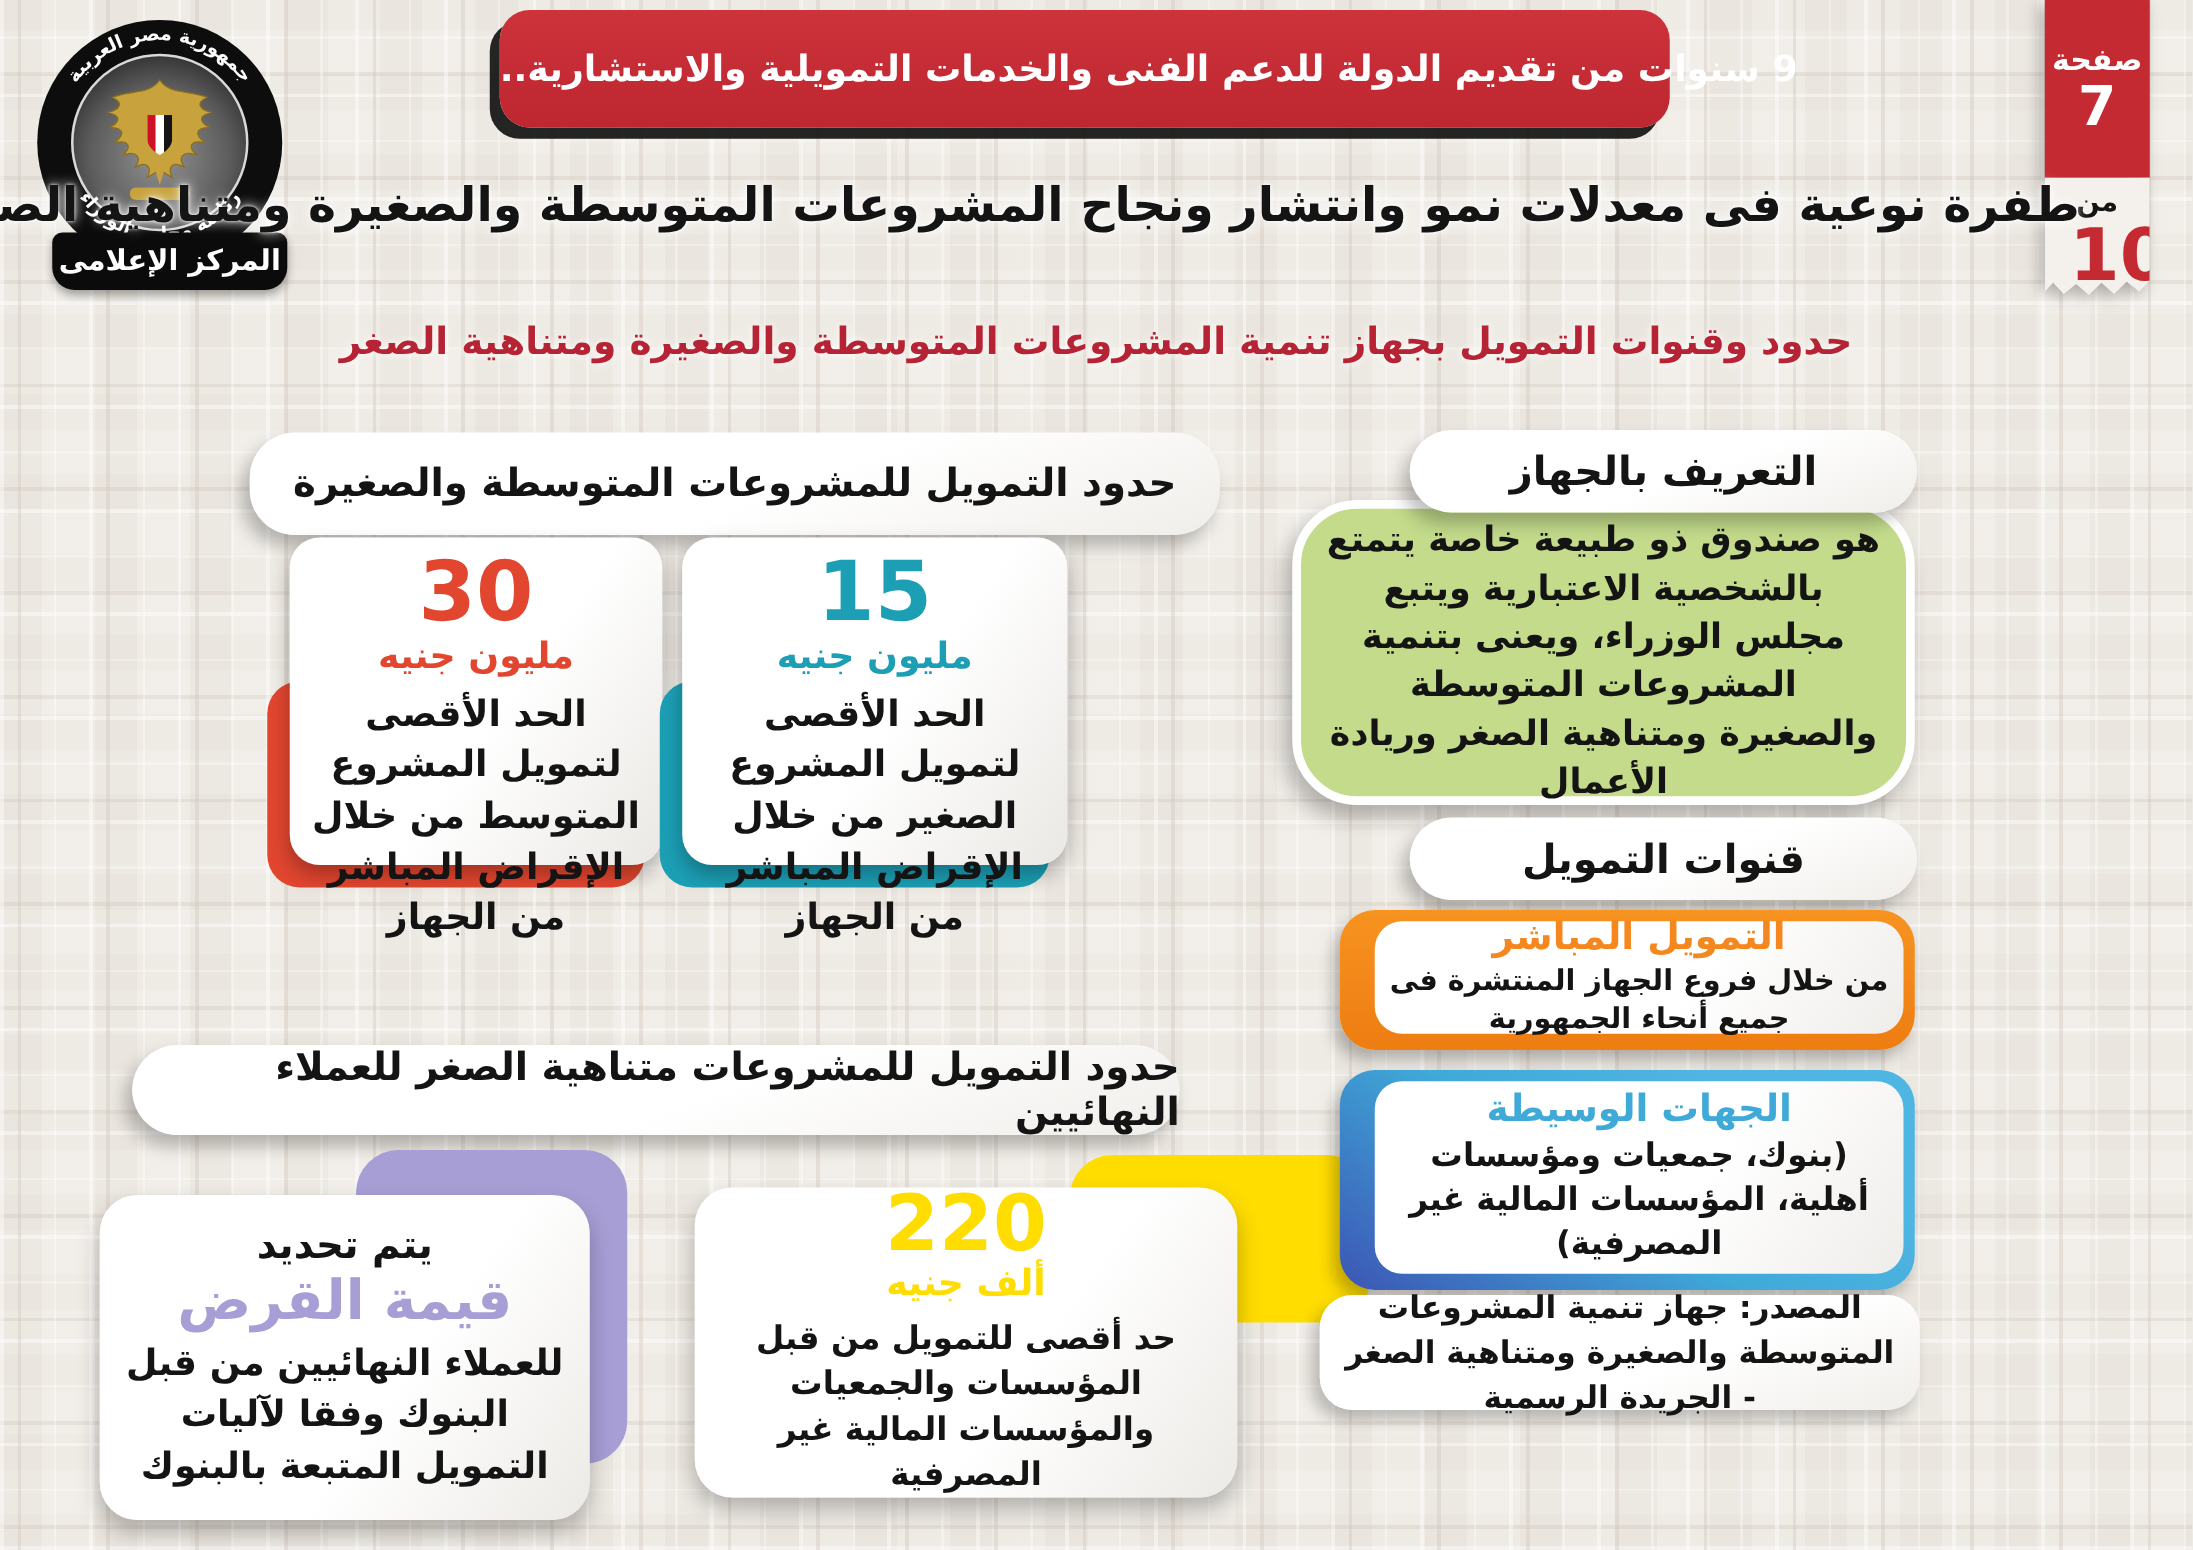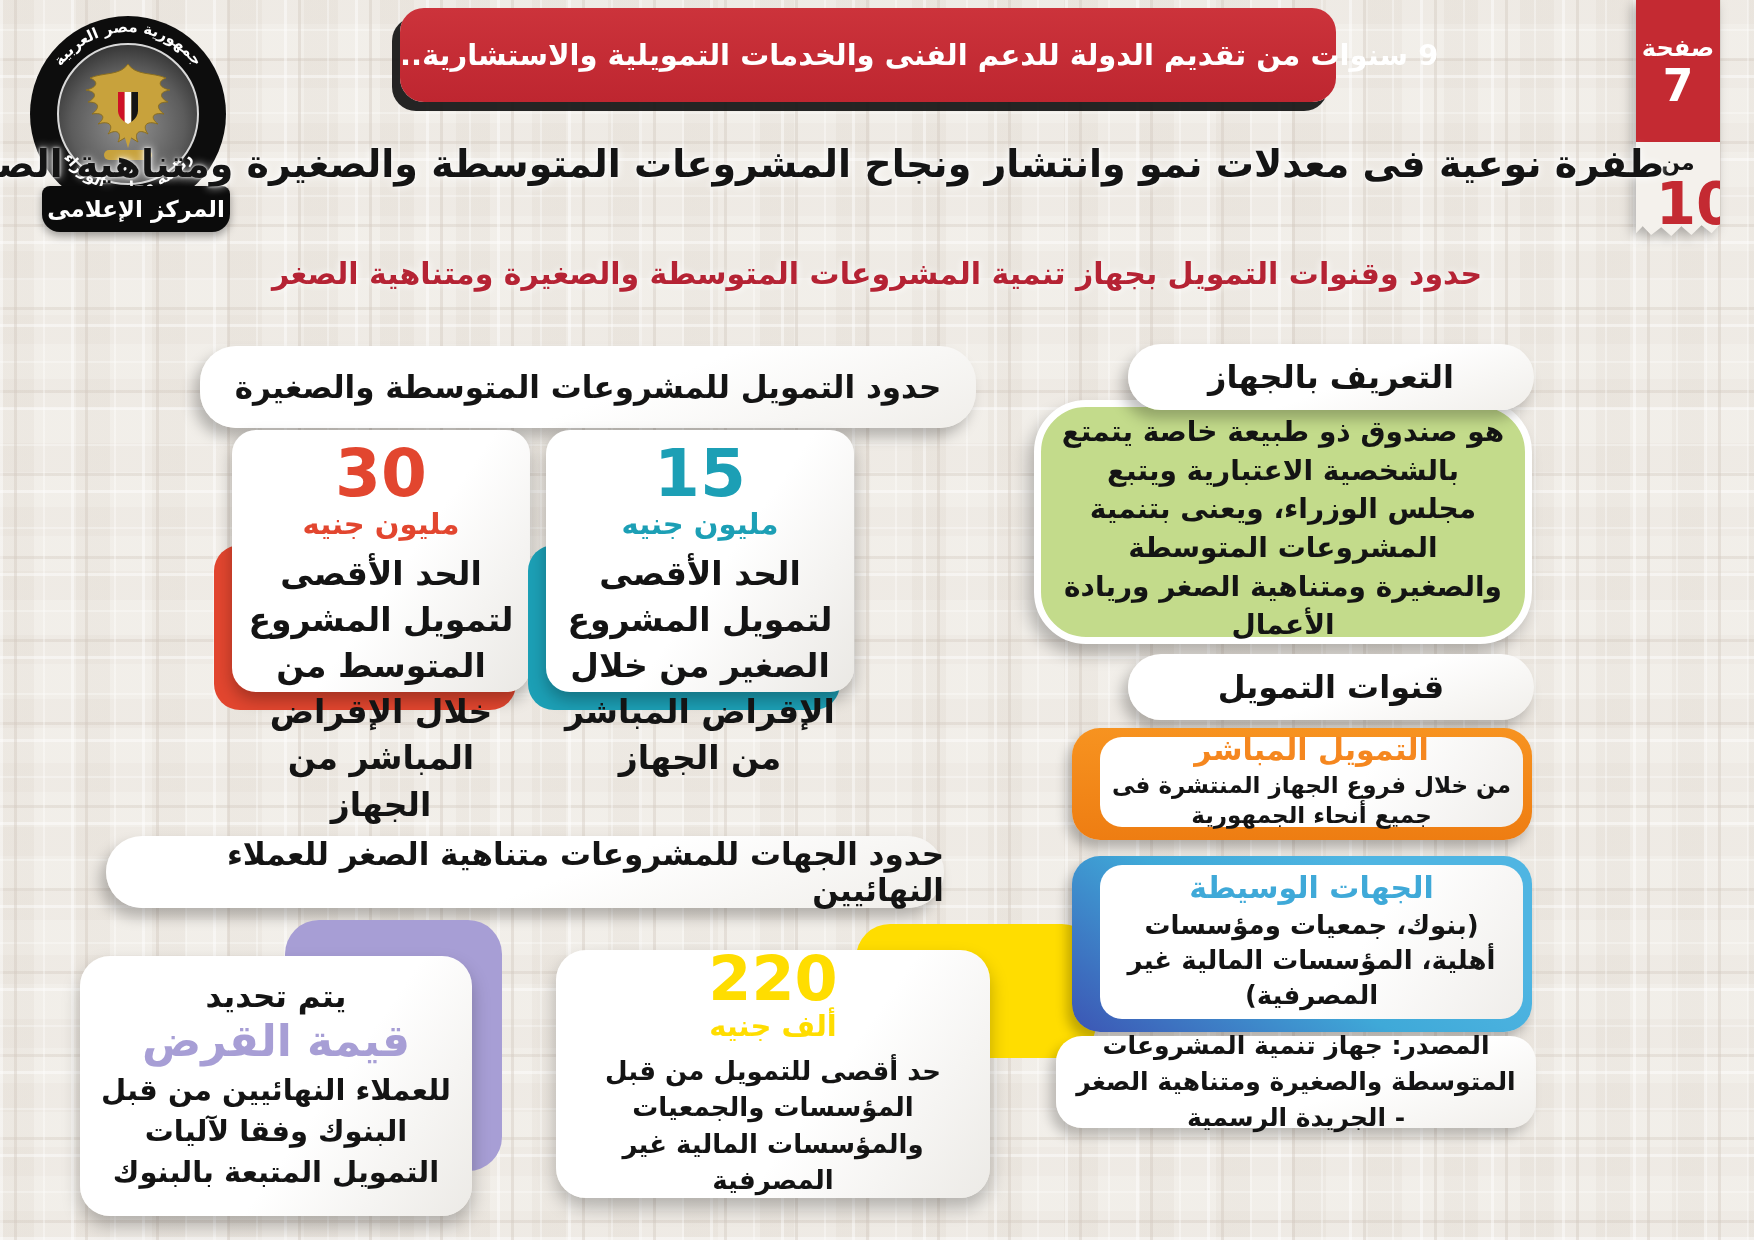--- a/index.html
+++ b/index.html
@@ -64,21 +64,21 @@
   #pill-about{left:1128px; top:344px; width:406px; height:66px; font-size:32px;}
   #pill-channels{left:1128px; top:654px; width:406px; height:66px; font-size:32px;}
 
   
   .stat-card .backing{position:absolute; left:-18px; right:14px; top:44%; bottom:-18px; background:var(--accent); border-radius:26px;}
   .stat-card .face{position:absolute; inset:0; background:linear-gradient(125deg,#ffffff 55%,#EAE8E4);
     border-radius:24px; box-shadow:0 8px 16px rgba(0,0,0,.28);
     display:flex; flex-direction:column; align-items:center; text-align:center; padding:14px 16px 10px;}
   .stat-value{font-size:66px; font-weight:bold; line-height:.92; color:var(--accent);}
   .stat-unit{font-size:29px; font-weight:bold; color:var(--accent); margin-top:2px;}
-  .stat-body{font-size:33px; font-weight:bold; color:#141414; line-height:1.4; margin-top:10px;}
+  .stat-body{font-size:29px; font-weight:bold; color:#141414; line-height:1.4; margin-top:10px;}
   #card-medium{left:232px; top:430px; width:298px; height:262px;}
   #card-small{left:546px; top:430px; width:308px; height:262px;}
 
   
   .flag-card .backing2{position:absolute; background:var(--accent); border-radius:34px;}
   .flag-card .face2{position:absolute; inset:0; background:linear-gradient(125deg,#ffffff 60%,#ECEAE6);
     border-radius:30px; box-shadow:0 10px 18px rgba(0,0,0,.26);
     display:flex; flex-direction:column; align-items:center; justify-content:center; text-align:center; padding:12px 20px;}
   #card-loan{left:80px; top:956px; width:392px; height:260px;}
   #card-loan .backing2{top:-36px; right:-30px; left:205px; bottom:45px;}
@@ -187,21 +187,21 @@
   <div class="abs stat-card" id="card-small" style="--accent: #1C9FB5;">
     <div class="backing"></div>
     <div class="face">
       <div class="stat-value">15</div>
       <div class="stat-unit">مليون جنيه</div>
       <div class="stat-body">الحد الأقصى لتمويل المشروع الصغير من خلال الإقراض المباشر من الجهاز</div>
     </div>
   </div>
 
   <div class="pill" id="pill-micro">
-    <span>حدود الجهات للمشروعات متناهية الصغر للعملاء النهائيين</span>
+    <span>حدود التمويل للمشروعات متناهية الصغر للعملاء النهائيين</span>
   </div>
 
   <div class="abs flag-card" id="card-loan" style="--accent: #A79ED5;">
     <div class="backing2"></div>
     <div class="face2">
       <div class="loan-line1">يتم تحديد</div>
       <div class="loan-highlight">قيمة القرض</div>
       <div class="loan-body">للعملاء النهائيين من قبل البنوك وفقا لآليات التمويل المتبعة بالبنوك</div>
     </div>
   </div>

